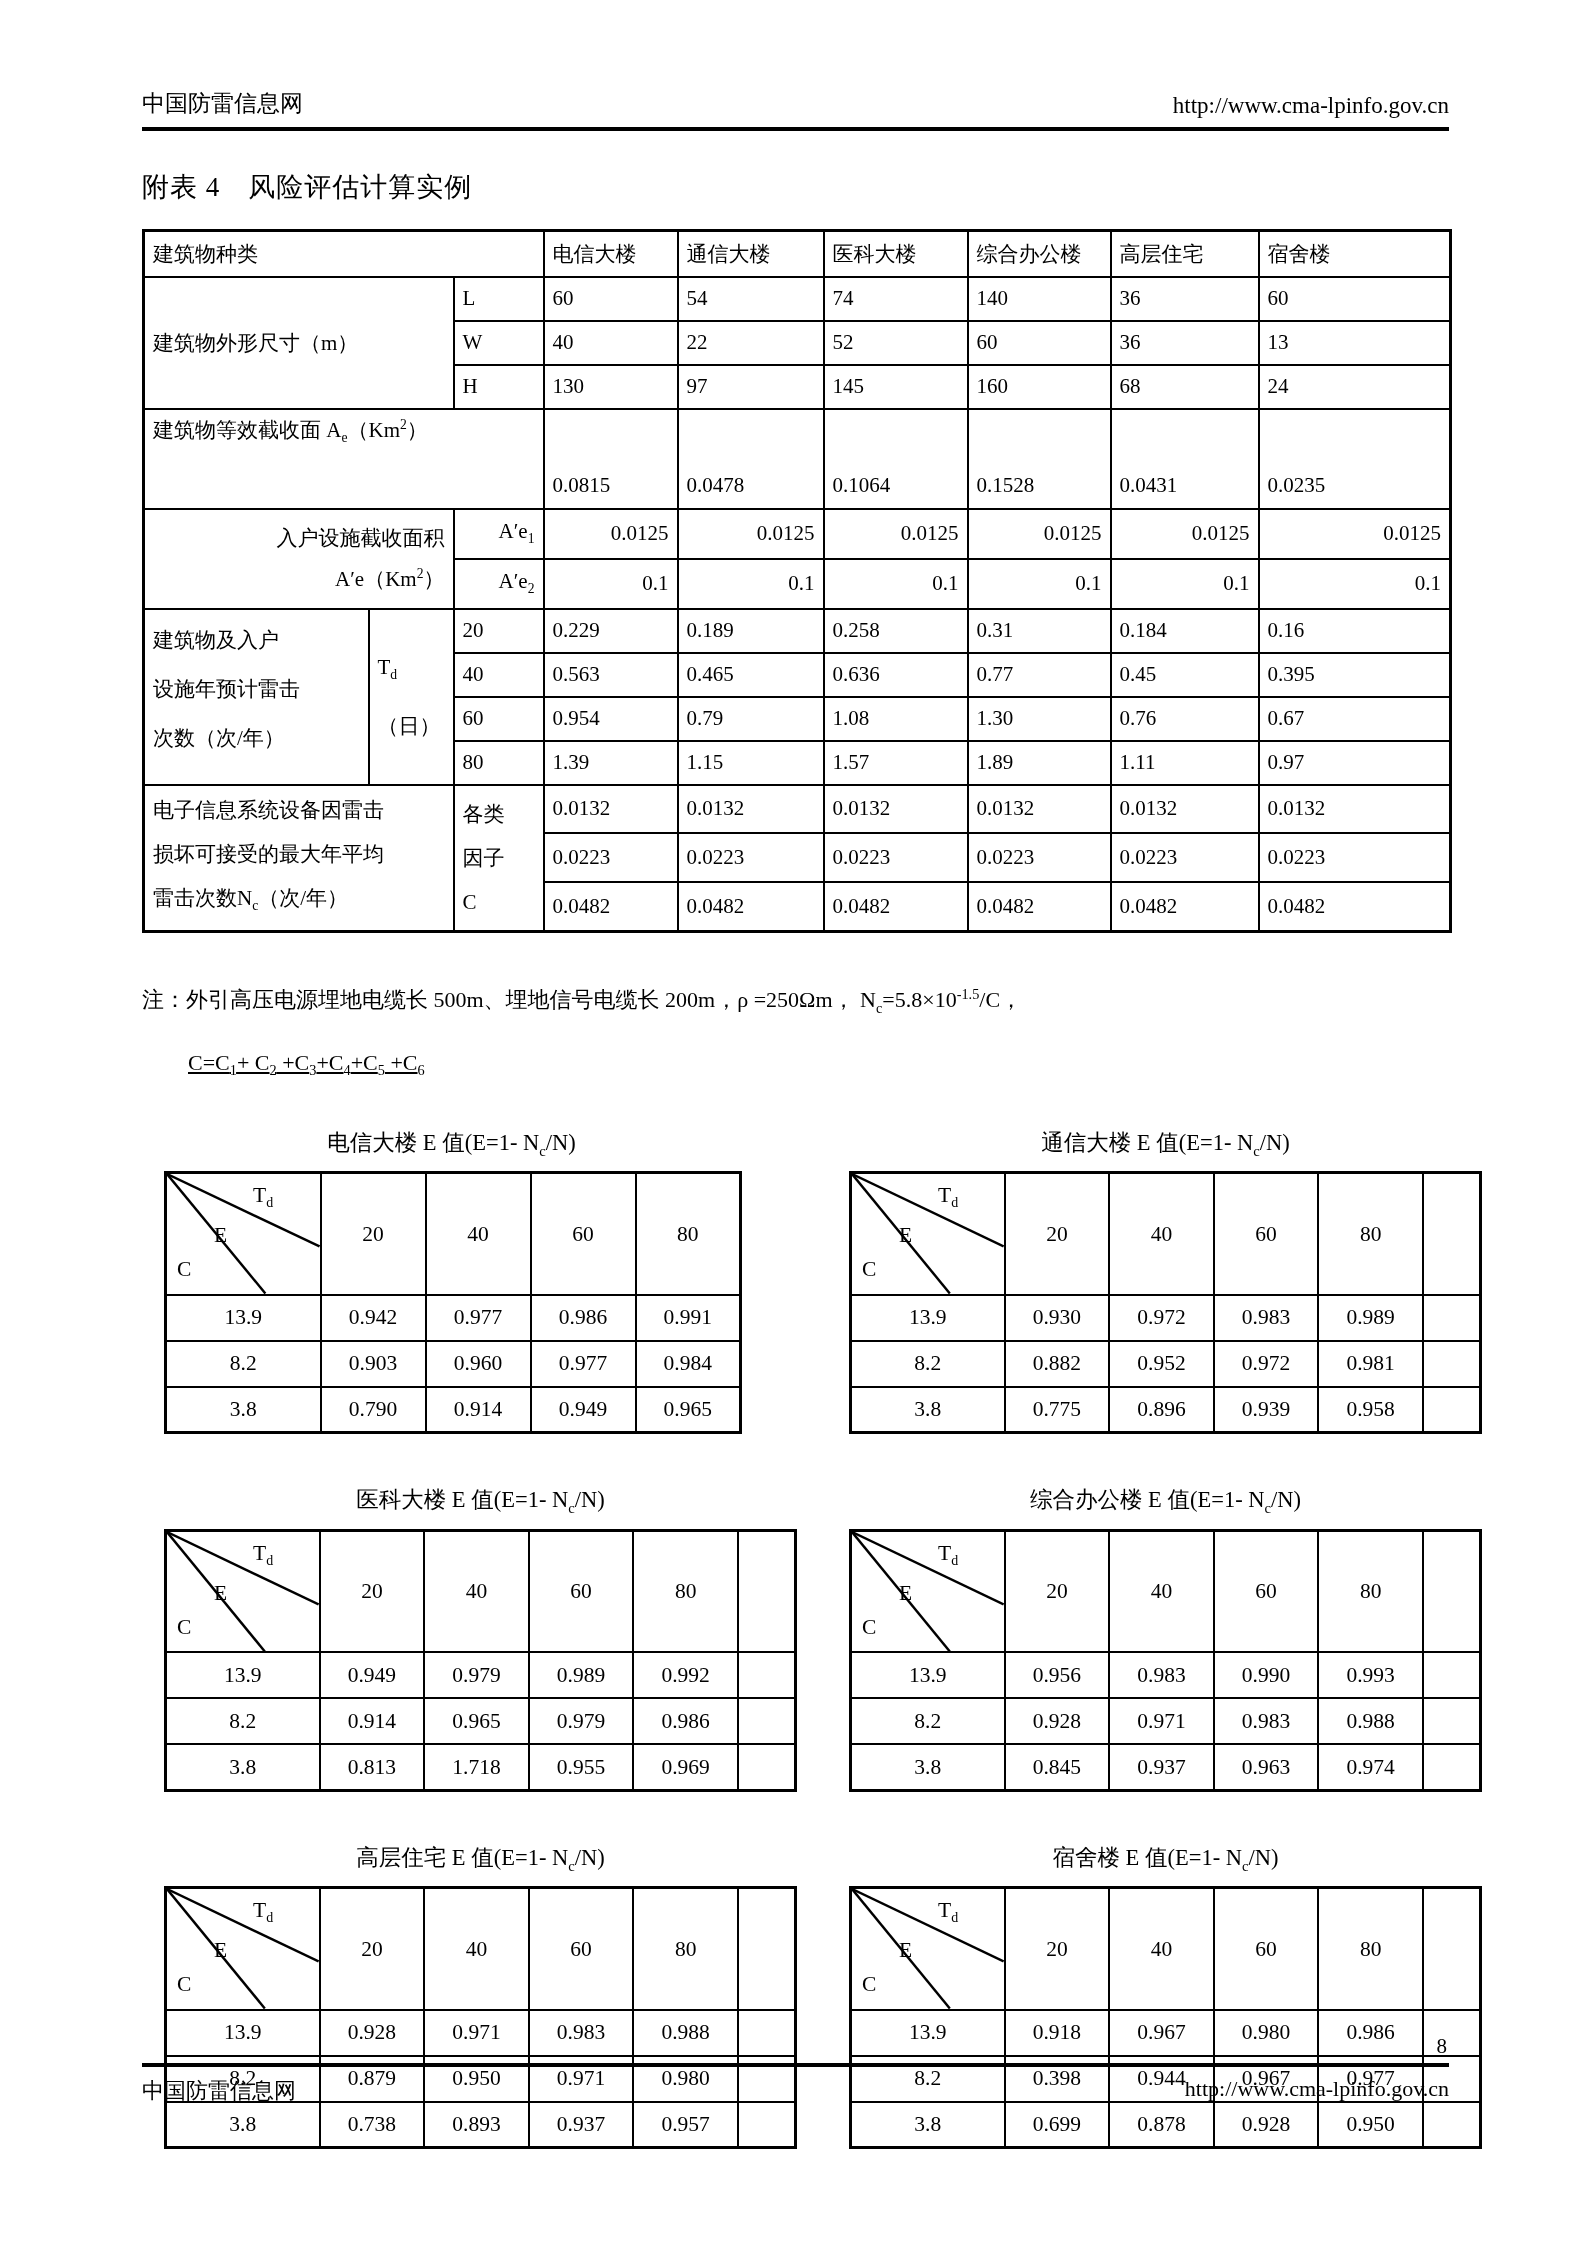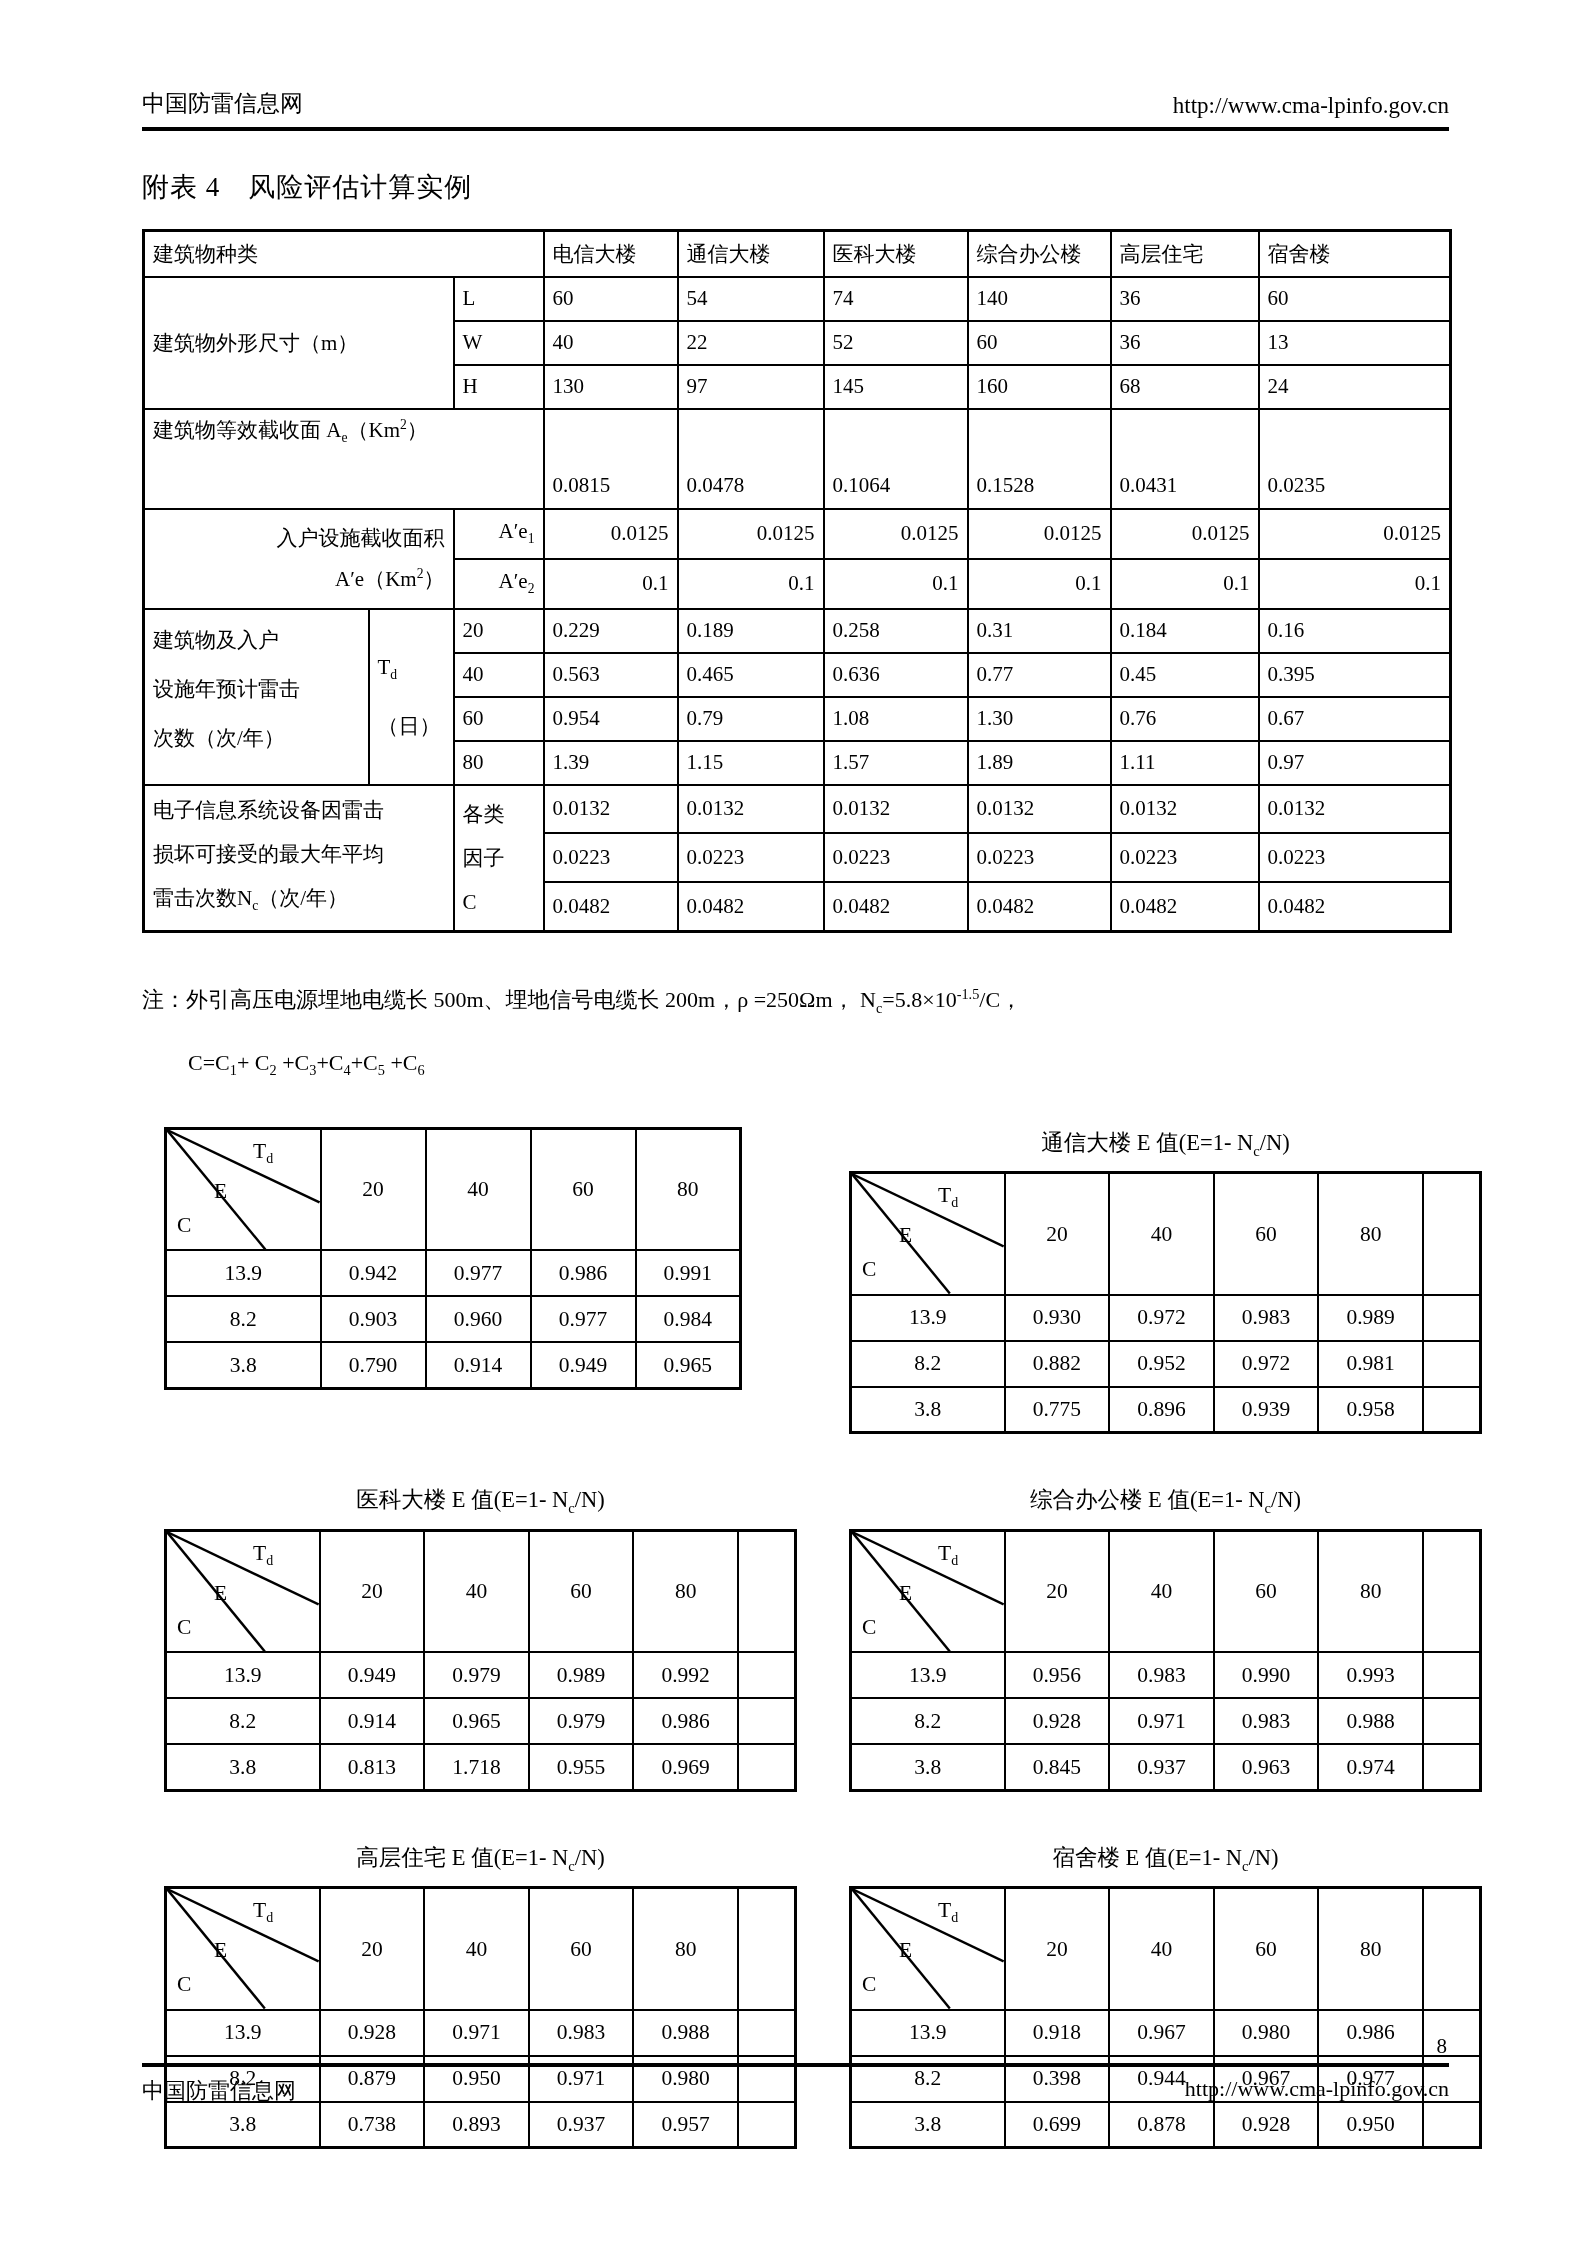--- a/index.html
+++ b/index.html
@@ -40,21 +40,21 @@
   .mt td.vbot { vertical-align:bottom; padding-bottom:10px; }
   .mt td.stack span { display:block; }
   .mt td.strikes-label { vertical-align:top; padding-top:6px; }
   .mt td.strikes-label span { line-height:49px; }
   .mt td.tdcol span { line-height:50px; }
   .mt td.nc-label span, .mt td.factor span { line-height:44px; }
   .mt td.entry-label span { line-height:35px; }
 
   
   .note { margin-top:34px; font-size:22px; line-height:55px; }
-  .note .l2 { padding-left:46px; }
+  .note .l2 { padding-left:46px;text-decoration:underline; }
 
   
   .egrid { margin-top:28px; padding-left:22px; display:grid;
     grid-template-columns:633px 633px; column-gap:52px; row-gap:50px; }
   .eblock { }
   .etitle { text-align:center; font-size:22.5px; margin-bottom:12px; }
   .et { border:3px solid #000; table-layout:fixed; }
   .et td { border:2.5px solid #000; font-size:21.5px; text-align:center; vertical-align:middle; padding:0; }
   .et tr.eh td { height:122px; }
   .et tr.er td { height:46px; }
@@ -244,20 +244,21 @@
       </table>
 
     <div class="note">
       <div class="l1">注：外引高压电源埋地电缆长 500m、埋地信号电缆长 200m，ρ =250Ωm，  N<sub>c</sub>=5.8×10<sup>-1.5</sup>/C，</div>
       <div class="l2">C=C<sub>1</sub>+ C<sub>2</sub> +C<sub>3</sub>+C<sub>4</sub>+C<sub>5</sub> +C<sub>6</sub></div>
     </div>
 
     <div class="egrid">
 
       <div class="eblock w-narrow">
+        <div class="etitle">电信大楼 E 值(E=1- N<sub>c</sub>/N)</div>
         <table class="et">
           <colgroup>
               <col style="width:155px">
               <col style="width:105px">
               <col style="width:105px">
               <col style="width:105px">
               <col style="width:105px">
             </colgroup>
           <tbody>
               <tr class="eh">

